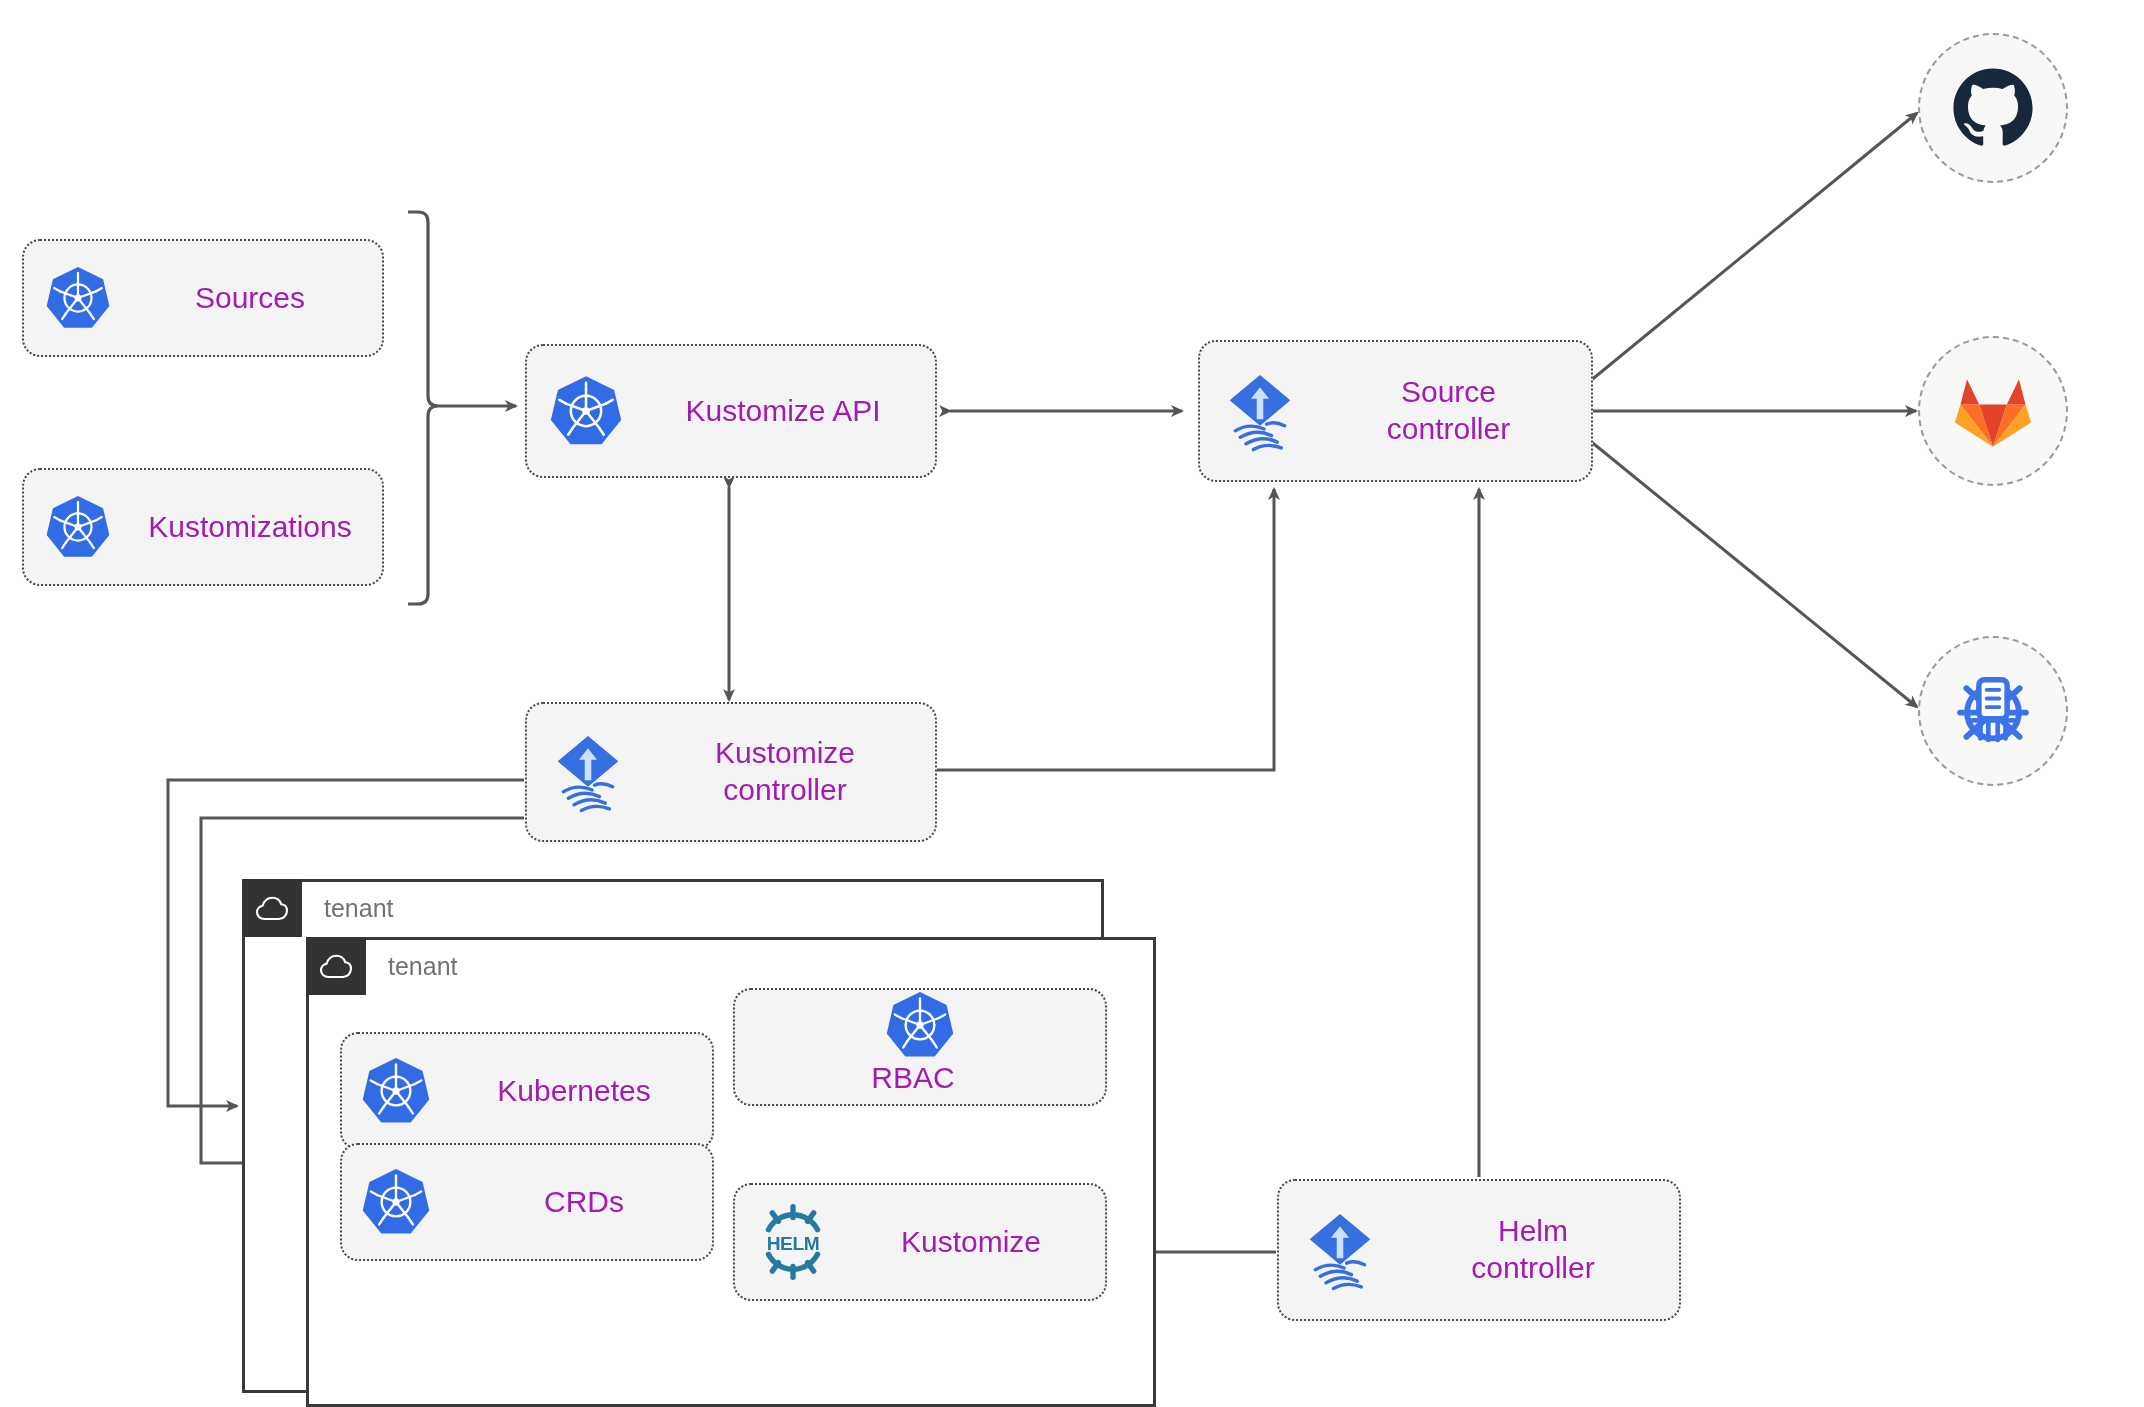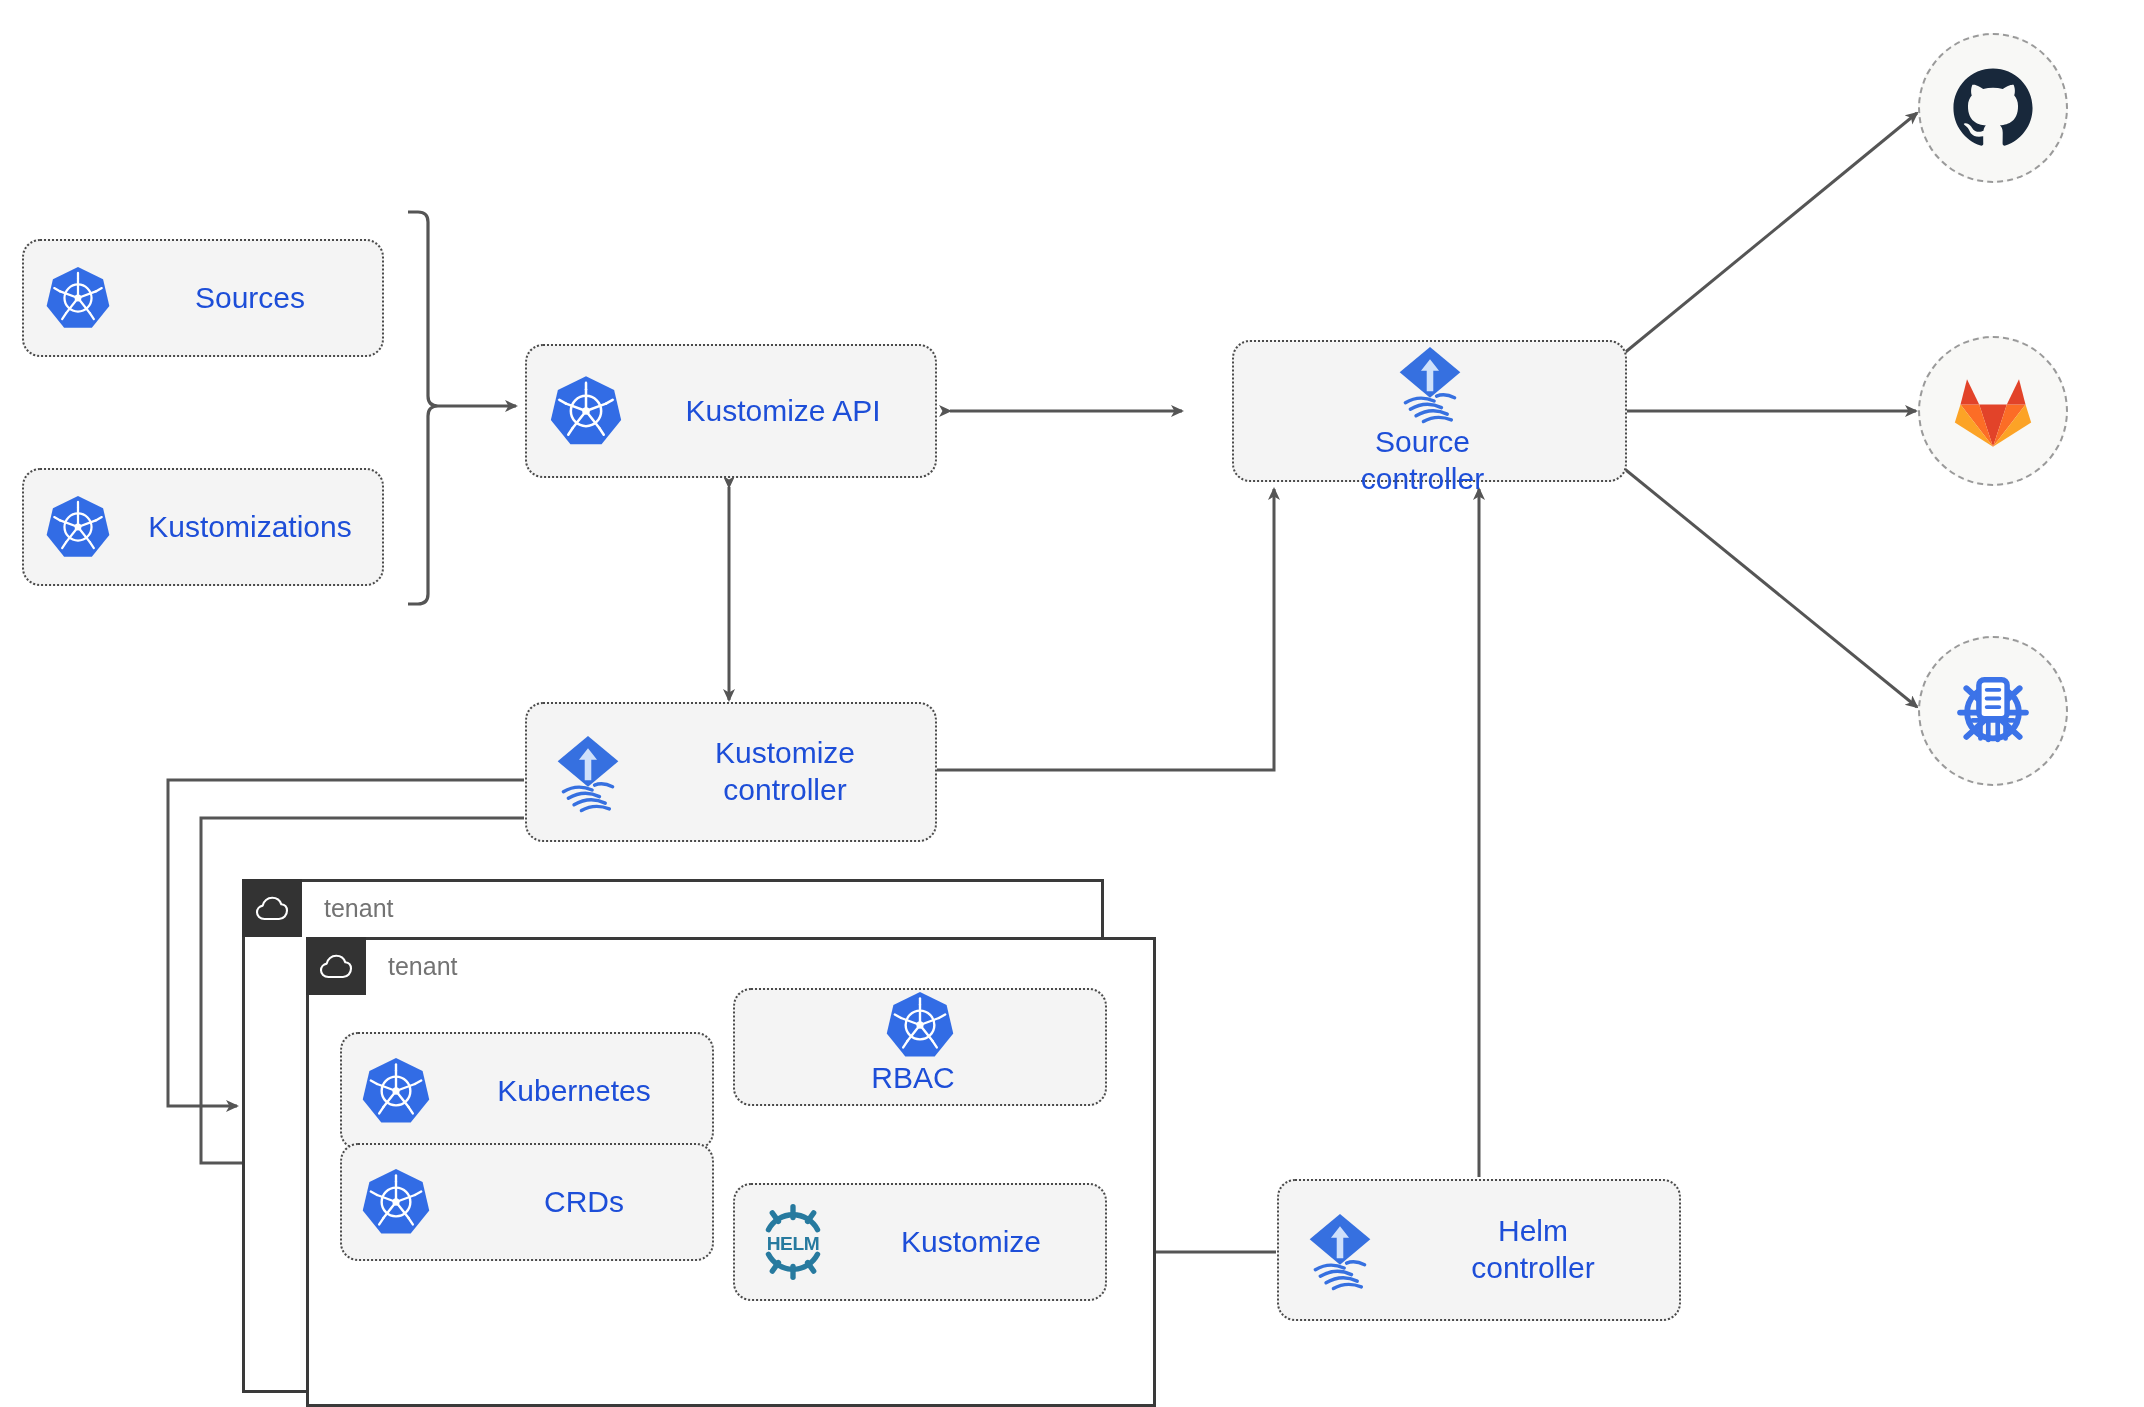--- a/index.html
+++ b/index.html
@@ -34,21 +34,21 @@
   }
   .node .ico {
     flex: 0 0 auto;
     display: flex;
     align-items: center;
     justify-content: center;
   }
   .node .lbl {
     flex: 1 1 auto;
     text-align: center;
-    color: #1d4ed8;
+    color: #a21caf;
     font-size: 30px;
     line-height: 1.22;
     white-space: pre-line;
     padding-right: 14px;
   }
 
   
   .circ {
     position: absolute;
     width: 150px; height: 150px;
@@ -222,21 +222,21 @@
             <line x1="77" y1="40" x2="86" y2="35"></line>
           <line x1="68" y1="73" x2="74" y2="82"></line>
             <line x1="32" y1="73" x2="26" y2="82"></line>
           <line x1="23" y1="40" x2="14" y2="35"></line>
         </g>
       </svg>
     </span>
     <span class="lbl">Kustomize API</span>
   </div>
 
-  <div class="node" style="left:1232px; top:340px; width:395px; height:142px;flex-direction:column;">
+  <div class="node" style="left:1198px; top:340px; width:395px; height:142px;">
     <span class="ico" style="width:120px;">
       <svg width="82" height="82" viewBox="0 0 100 100" aria-hidden="true">
         <polygon points="50,6 87,37 50,68 13,37" fill="#3670E0"></polygon>
         <path d="M50,21 L61,35 L54,35 L54,60 L46,60 L46,35 L39,35 Z" fill="#cfe0fa"></path>
         <g stroke="#3670E0" stroke-width="4.2" fill="none" stroke-linecap="round">
           <path d="M20,74 Q37,64 55,72"></path>
           <path d="M26,82 Q45,71 64,80"></path>
           <path d="M33,90 Q52,79 71,88"></path>
           <path d="M42,97 Q58,88 76,95"></path>
           <path d="M58,66 Q68,62 80,68"></path>

